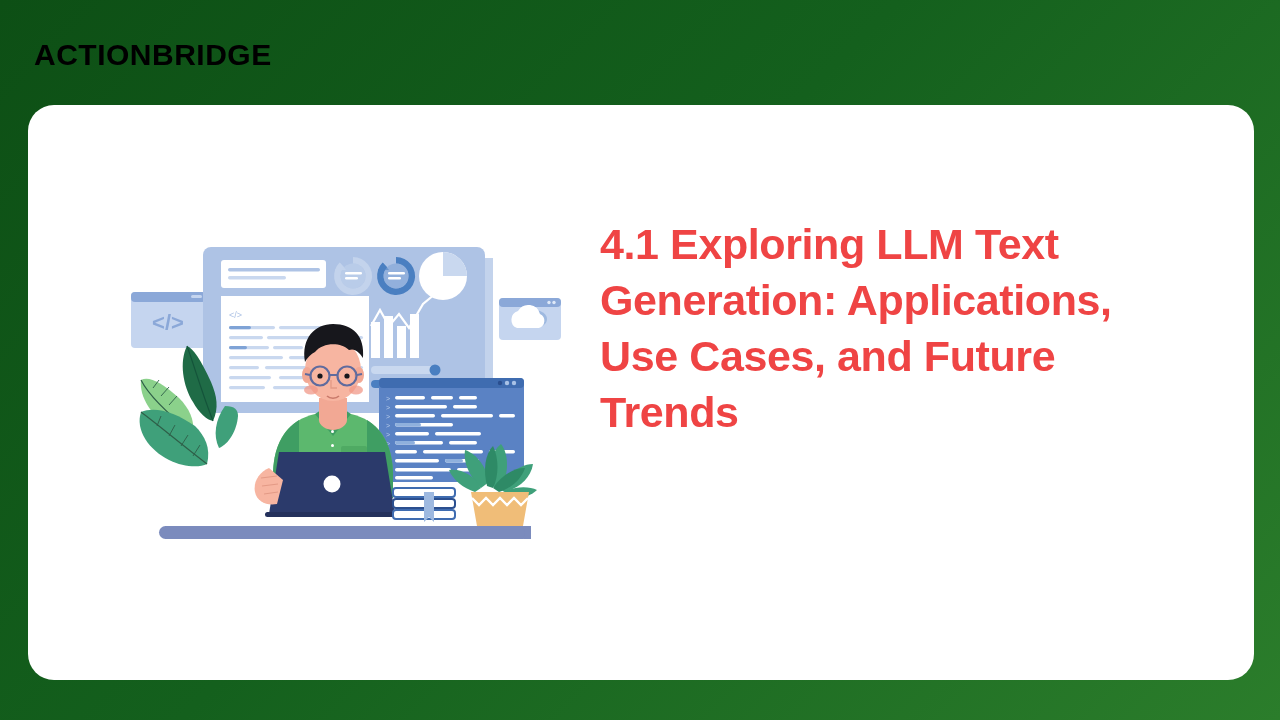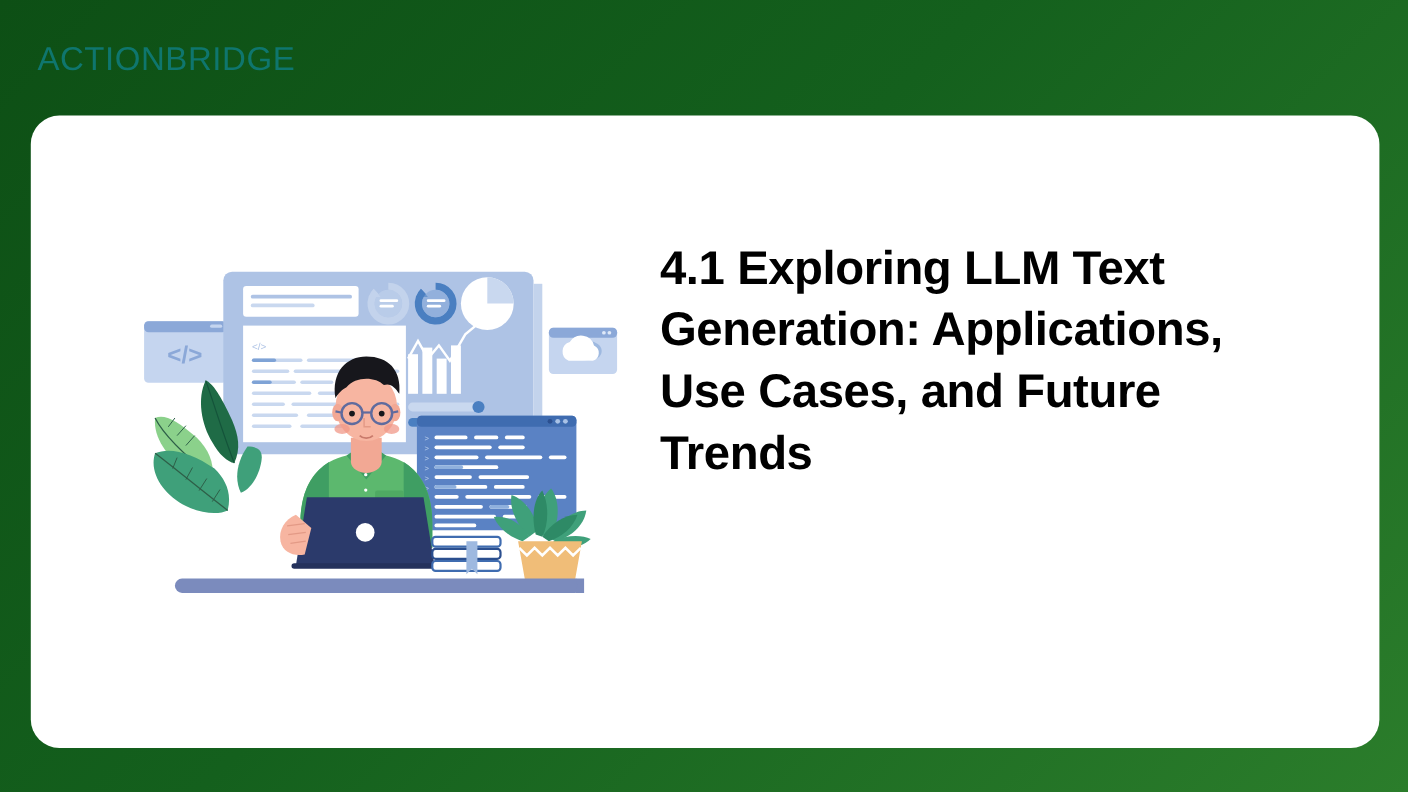--- a/index.html
+++ b/index.html
@@ -5,33 +5,33 @@
   * { margin:0; padding:0; box-sizing:border-box; }
   html, body { width:1280px; height:720px; overflow:hidden; }
   body {
     font-family:"Liberation Sans", sans-serif;
     background:linear-gradient(135deg,#0d4f15 0%,#14601d 45%,#2b7d2b 100%);
     position:relative;
   }
   #brand-bar { position:absolute; left:0; top:0; width:1280px; height:105px; }
   #brand-logo {
     position:absolute; left:34px; top:38px;
-    font-size:30px; font-weight:normal; color:#0f766e;
+    font-size:30px; font-weight:bold; color:#000000;
     letter-spacing:0.5px;
   }
   #content-card {
     position:absolute; left:28px; top:105px;
     width:1226px; height:575px;
     background:#ffffff; border-radius:26px;
   }
   #illustration { position:absolute; left:55px; top:125px; width:480px; height:320px; }
   #illustration svg { display:block; width:480px; height:320px; }
   #slide-title {
     position:absolute; left:572px; top:112px; width:600px;
-    font-size:43px; font-weight:bold; color:#000000;
+    font-size:43px; font-weight:bold; color:#ef4444;
     line-height:1.30; letter-spacing:-0.4px;
   }
 </style>
 </head>
 <body>
 
 <div id="brand-bar">
   <div id="brand-logo">ACTIONBRIDGE</div>
 </div>
 

